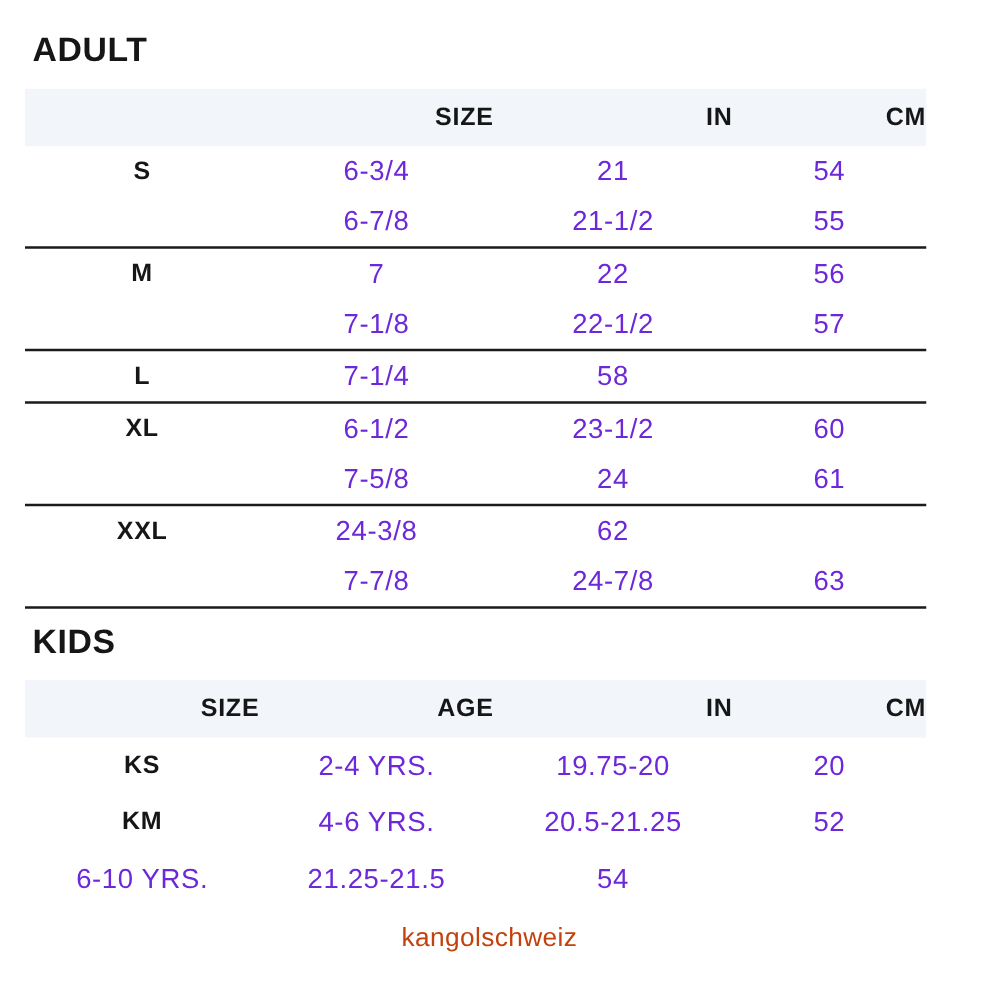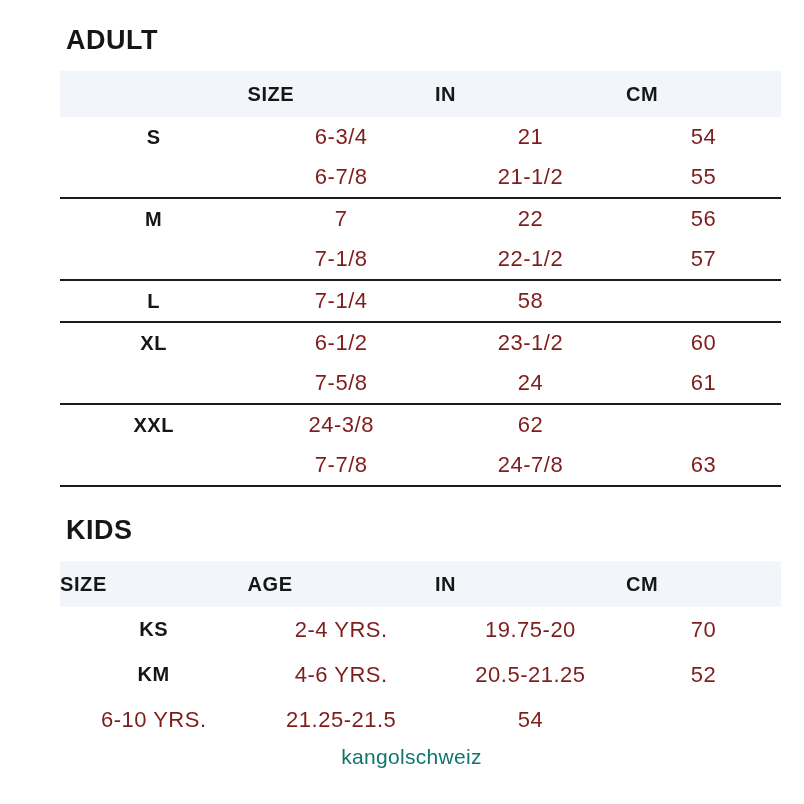--- a/index.html
+++ b/index.html
@@ -6,48 +6,48 @@
     margin: 0;
     padding: 0;
     background: #ffffff;
     font-family: "Liberation Sans", sans-serif;
   }
   .page {
     position: relative;
     width: 804px;
     height: 804px;
     box-sizing: border-box;
-    padding: 26px 41px 0 60px;
+    padding: 26px 41px 0 20px;
     background: #ffffff;
     overflow: hidden;
   }
   .section-title {
     font-size: 27px;
     line-height: 28px;
     font-weight: 800;
     letter-spacing: 0.5px;
     color: #161616;
     padding-left: 6px;
   }
   .section-title.kids {
-    margin-top: 29px;
+    margin-top: 12px;
   }
   .table {
     width: 721px;
   }
   .thead {
     display: grid;
     grid-template-columns: 26% 26% 26.5% 21.5%;
     align-items: center;
     height: 46px;
     background: #f2f5f9;
     margin-top: 17px;
   }
   .th {
-    text-align: left;
+    text-align: right;
     font-size: 20px;
     font-weight: 800;
     letter-spacing: 0.6px;
     color: #161616;
   }
   .group {
     border-bottom: 2.5px solid #1b1b1b;
   }
   .row {
     display: grid;
@@ -56,34 +56,34 @@
     height: 40px;
   }
   .kids-row {
     height: 45px;
   }
   .cell {
     text-align: center;
     font-size: 22px;
     font-weight: 400;
     letter-spacing: 0.5px;
-    color: #7f1d1d;
+    color: #6d28d9;
   }
   .cell.label {
     font-size: 20px;
     font-weight: 800;
     letter-spacing: 0.6px;
     color: #161616;
   }
   .watermark {
-    margin-top: 3px;
+    margin-top: 14px;
     text-align: center;
     font-size: 21px;
     letter-spacing: 0.3px;
-    color: #0f766e;
+    color: #c2410c;
   }
 </style>
 </head>
 <body>
 
 <div class="page">
 
   <div class="section-title">ADULT</div>
 
   <div class="table">
@@ -169,21 +169,21 @@
       <div class="th">SIZE</div>
       <div class="th">AGE</div>
       <div class="th">IN</div>
       <div class="th">CM</div>
     </div>
 
     <div class="row kids-row">
       <div class="cell label">KS</div>
       <div class="cell">2-4 YRS.</div>
       <div class="cell">19.75-20</div>
-      <div class="cell">70</div>
+      <div class="cell">20</div>
     </div>
     <div class="row kids-row">
       <div class="cell label">KM</div>
       <div class="cell">4-6 YRS.</div>
       <div class="cell">20.5-21.25</div>
       <div class="cell">52</div>
     </div>
     <div class="row kids-row">
       <div class="cell">6-10 YRS.</div>
       <div class="cell">21.25-21.5</div>

